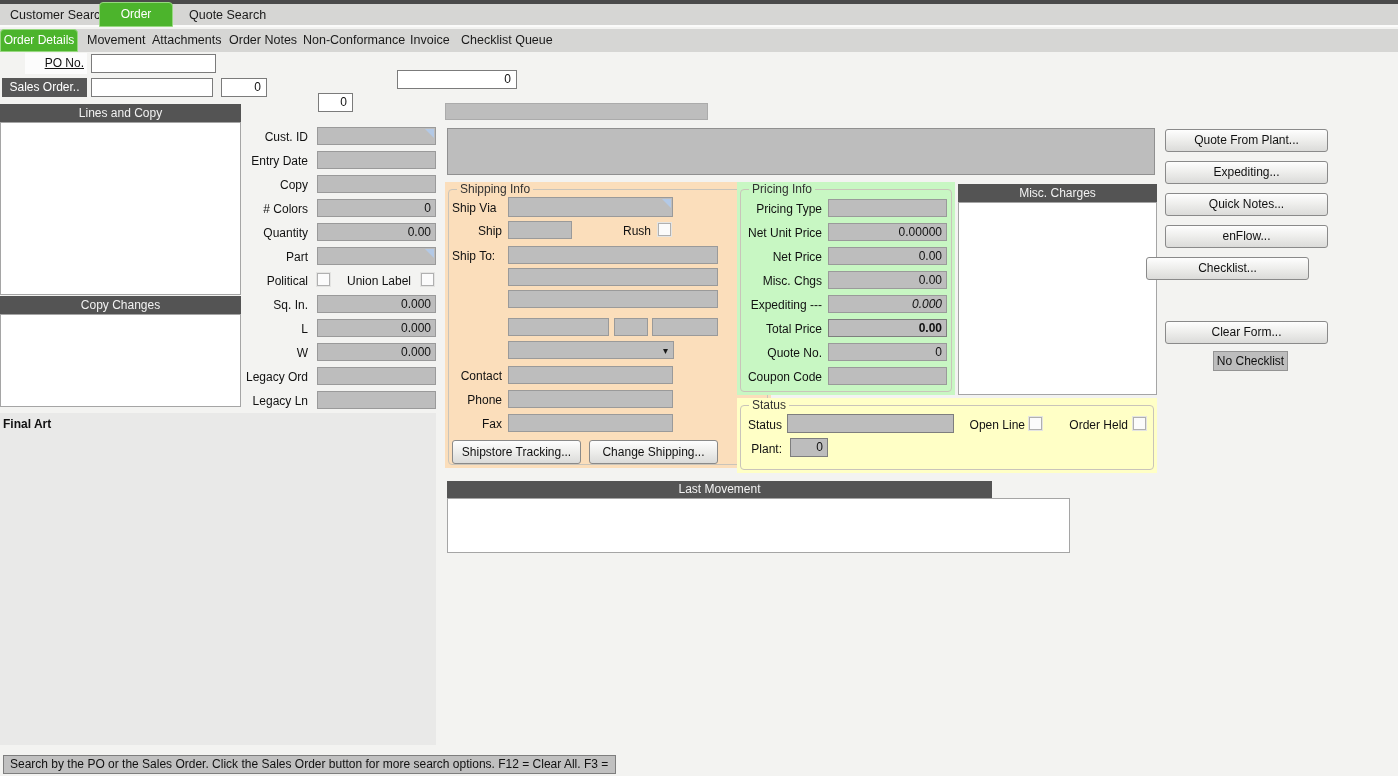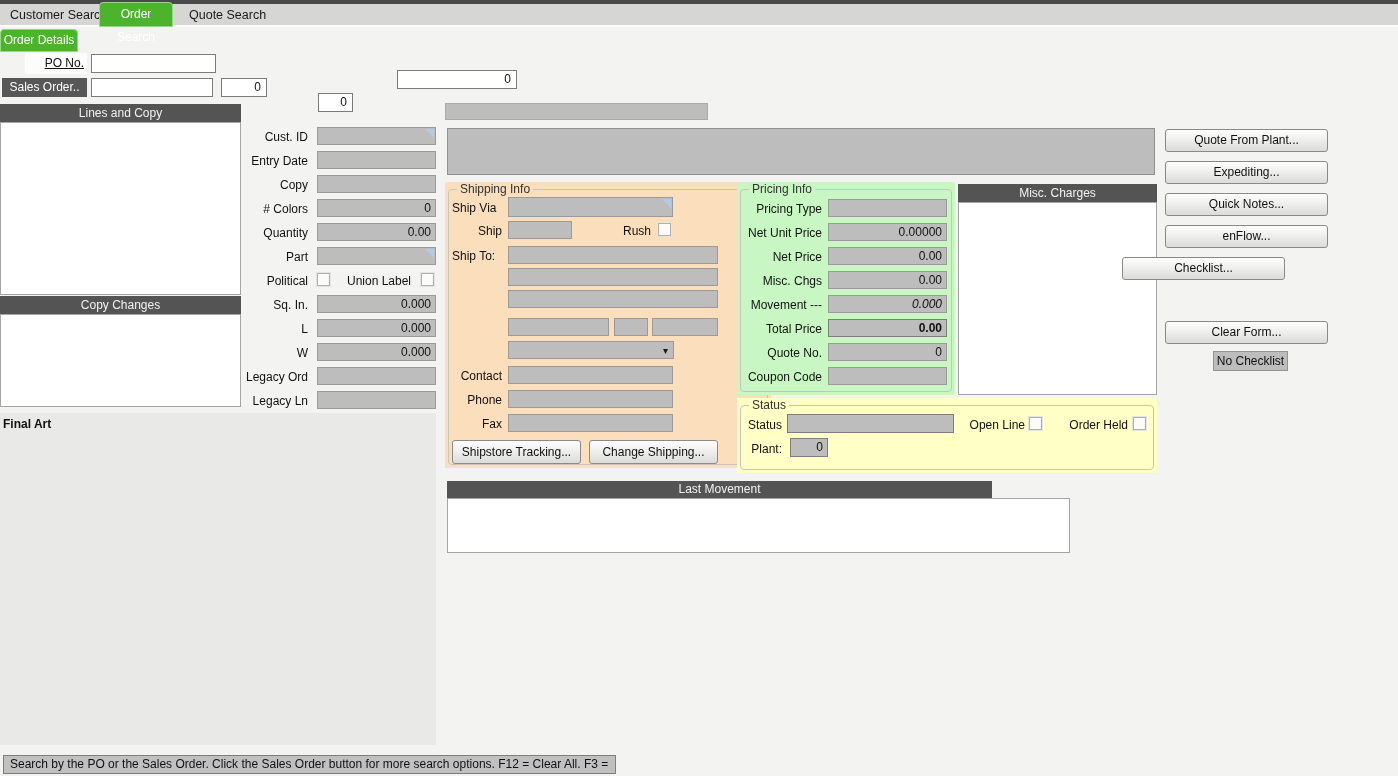--- a/index.html
+++ b/index.html
@@ -40,20 +40,28 @@
 
 <div id="app">
 
   <div class="abs topstrip"></div>
   <div class="abs tabbar">
     <span class="tabtext" style="left:10px;">Customer Search</span>
     <span class="tabtext" style="left:189px;">Quote Search</span>
   </div>
   <div class="abs greentab" style="left:99px;top:2px;width:74px;height:25px;line-height:23px;">Order Search</div>
 
+  <div class="abs subbar">
+    <span class="tabtext" style="left:87px;">Movement</span>
+    <span class="tabtext" style="left:152px;">Attachments</span>
+    <span class="tabtext" style="left:229px;">Order Notes</span>
+    <span class="tabtext" style="left:303px;">Non-Conformance</span>
+    <span class="tabtext" style="left:410px;">Invoice</span>
+    <span class="tabtext" style="left:461px;">Checklist Queue</span>
+  </div>
   <div class="abs greentab" style="left:0px;top:29px;width:78px;height:23px;line-height:21px;">Order Details</div>
 
   <div class="abs lbl" style="left:25px;top:53px;width:62px;height:21px;line-height:21px;background:#FCFCFC;padding-right:3px;text-decoration:underline;">PO No.</div>
   <div class="abs wfield" style="left:91px;top:54px;width:125px;"></div>
 
   <div class="abs" style="left:2px;top:78px;width:85px;height:19px;background:#575757;color:#fff;text-align:center;line-height:19px;">Sales Order..</div>
   <div class="abs wfield" style="left:91px;top:78px;width:122px;"></div>
   <div class="abs wfield num" style="left:221px;top:78px;width:46px;">0</div>
 
   <div class="abs wfield num" style="left:397px;top:70px;width:120px;">0</div>
@@ -151,37 +159,37 @@
     <span class="legend green">Pricing Info</span>
   </div>
   <div class="abs lbl" style="left:740px;top:200px;width:82px;">Pricing Type</div>
   <div class="abs gfield" style="left:828px;top:199px;width:119px;"></div>
   <div class="abs lbl" style="left:740px;top:224px;width:82px;">Net Unit Price</div>
   <div class="abs gfield num" style="left:828px;top:223px;width:119px;">0.00000</div>
   <div class="abs lbl" style="left:740px;top:248px;width:82px;">Net Price</div>
   <div class="abs gfield num" style="left:828px;top:247px;width:119px;">0.00</div>
   <div class="abs lbl" style="left:740px;top:272px;width:82px;">Misc. Chgs</div>
   <div class="abs gfield num" style="left:828px;top:271px;width:119px;">0.00</div>
-  <div class="abs lbl" style="left:740px;top:296px;width:82px;">Movement ---</div>
+  <div class="abs lbl" style="left:740px;top:296px;width:82px;">Expediting ---</div>
   <div class="abs gfield num" style="left:828px;top:295px;width:119px;font-style:italic;">0.000</div>
   <div class="abs lbl" style="left:740px;top:320px;width:82px;">Total Price</div>
   <div class="abs gfield num" style="left:828px;top:319px;width:119px;font-weight:bold;border-color:#7E7E7E;">0.00</div>
   <div class="abs lbl" style="left:740px;top:344px;width:82px;">Quote No.</div>
   <div class="abs gfield num" style="left:828px;top:343px;width:119px;">0</div>
   <div class="abs lbl" style="left:740px;top:368px;width:82px;">Coupon Code</div>
   <div class="abs gfield" style="left:828px;top:367px;width:119px;"></div>
 
   <div class="abs hdr" style="left:958px;top:184px;width:199px;">Misc. Charges</div>
   <div class="abs listbox" style="left:958px;top:202px;width:199px;height:193px;"></div>
 
   <div class="abs btn" style="left:1165px;top:129px;width:163px;height:23px;line-height:21px;">Quote From Plant...</div>
   <div class="abs btn" style="left:1165px;top:161px;width:163px;height:23px;line-height:21px;">Expediting...</div>
   <div class="abs btn" style="left:1165px;top:193px;width:163px;height:23px;line-height:21px;">Quick Notes...</div>
   <div class="abs btn" style="left:1165px;top:225px;width:163px;height:23px;line-height:21px;">enFlow...</div>
-  <div class="abs btn" style="left:1122px;top:257px;width:163px;height:23px;line-height:21px;">Checklist...</div>
+  <div class="abs btn" style="left:1146px;top:257px;width:163px;height:23px;line-height:21px;">Checklist...</div>
   <div class="abs btn" style="left:1165px;top:321px;width:163px;height:23px;line-height:21px;">Clear Form...</div>
   <div class="abs" style="left:1213px;top:351px;width:75px;height:20px;line-height:18px;background:#BDBDBD;border:1px solid #939393;text-align:center;box-sizing:border-box;">No Checklist</div>
 
   <div class="abs yellow" style="left:737px;top:398px;width:420px;height:75px;">
     <div class="groupline"></div>
     <span class="legend yellow">Status</span>
   </div>
   <div class="abs lbl" style="left:746px;top:416px;width:36px;">Status</div>
   <div class="abs gfield" style="left:787px;top:414px;width:167px;height:19px;border-color:#7E7E7E;"></div>
   <div class="abs lbl" style="left:965px;top:416px;width:60px;">Open Line</div>

